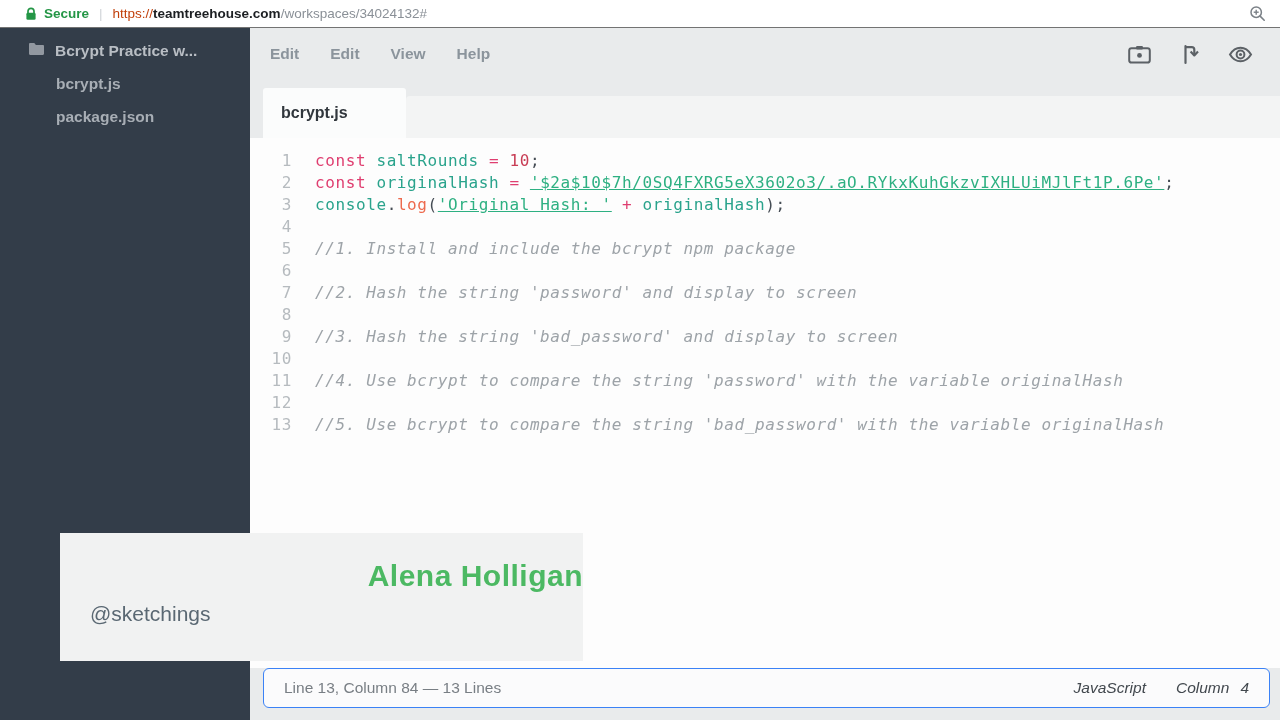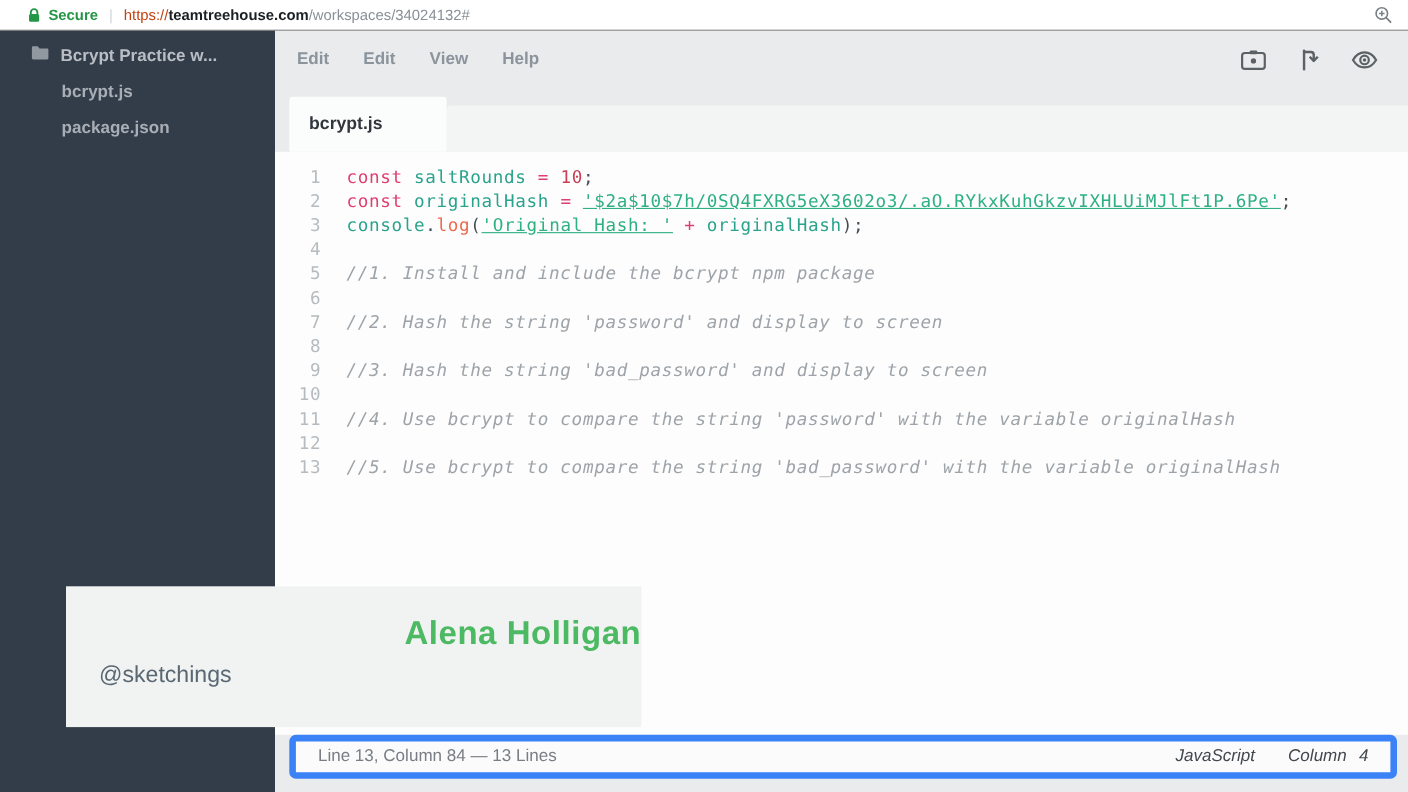--- a/index.html
+++ b/index.html
@@ -51,21 +51,21 @@
   .tk-kw  { color:var(--tk-kw); }
   .tk-op  { color:var(--tk-op); }
   .tk-id  { color:var(--tk-id); }
   .tk-str { color:var(--tk-str);text-decoration:underline; }
   .tk-fn  { color:var(--tk-fn); }
   .tk-num { color:var(--tk-num); }
   .tk-pun { color:var(--tk-pun); }
   .tk-com { color:var(--tk-com); font-style:italic; }
 
   .statusbar { position:absolute; left:13px; right:10px; bottom:12px; height:40px;
-               background:#fbfbfc; border:6px solid #3b82f6; border-radius:6px;
+               background:#fbfbfc; border:1px solid #3b82f6; border-radius:6px;
                display:flex; align-items:center; padding:0 20px; font-size:15.5px; }
   .status-left { color:#787e84; }
   .status-right { margin-left:auto; display:flex; align-items:center; color:#42484e;font-style:italic; }
   .status-lang { margin-right:30px; cursor:pointer; }
   .status-indent { display:flex; gap:11px; cursor:pointer; }
 
   
   .name-card { position:absolute; left:60px; top:533px; width:523px; height:128px;
                background:#f1f2f2; padding:26px 0 0 30px; }
   .name-card .name { font-size:30px; font-weight:700; color:#4cb963; letter-spacing:0.5px;text-align:right; }

